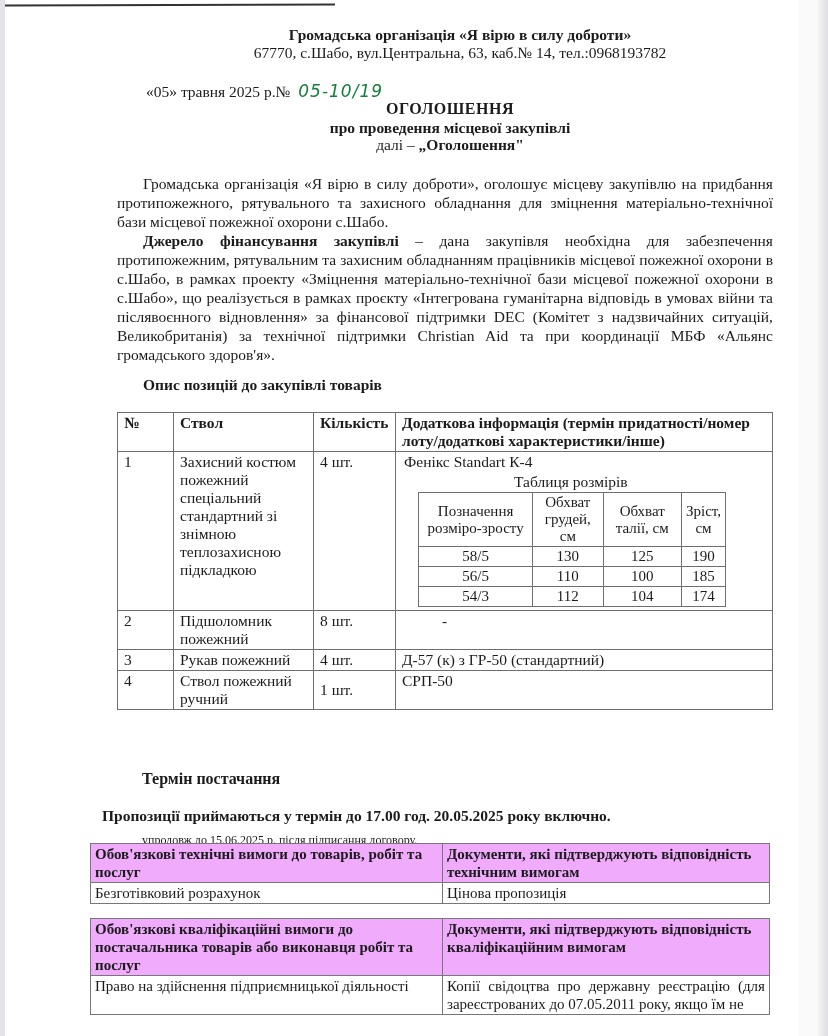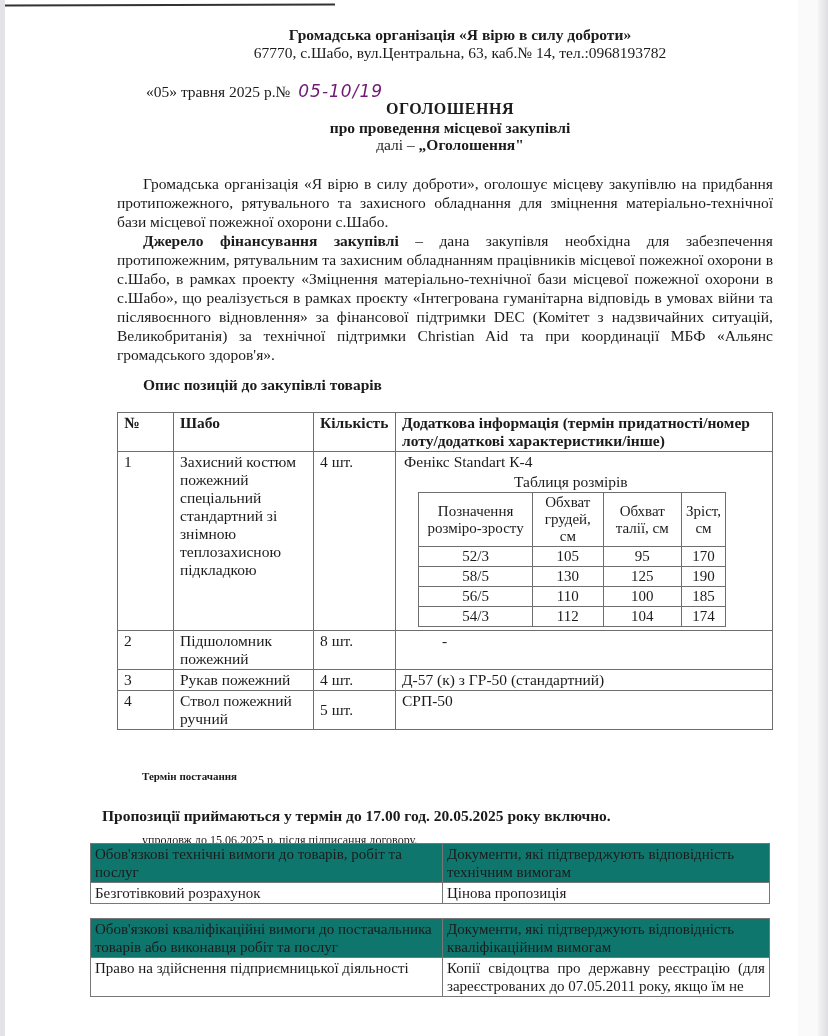--- a/index.html
+++ b/index.html
@@ -14,47 +14,47 @@
     .edge-right { position: absolute; right: 0; top: 0; width: 10px; height: 1036px; background: linear-gradient(to right, #f4f4f6, #dedee3); }
     .edge-right2 { position: absolute; right: 10px; top: 0; width: 20px; height: 1036px; background: #fafafb; }
 
     .page { position: absolute; left: 0; top: 0; width: 828px; }
     .abs { position: absolute; }
 
     .org-name { left: 0; width: 920px; top: 26px; font-size: 15.5px; font-weight: bold; text-align: center; }
     .org-addr { left: 0; width: 920px; top: 44px; font-size: 15.5px; text-align: center; }
 
     .date-line { left: 146px; top: 81px; font-size: 15.5px; }
-    .handwritten { color: #701a75; font-style: italic; font-family: "DejaVu Sans", sans-serif; font-size: 17px; letter-spacing: 1px; margin-left: 4px; }
+    .handwritten { color: #15803d; font-style: italic; font-family: "DejaVu Sans", sans-serif; font-size: 17px; letter-spacing: 1px; margin-left: 4px; }
 
     .title { left: 0; width: 900px; top: 100px; font-size: 16px; font-weight: bold; text-align: center; letter-spacing: 0.5px; }
     .subtitle { left: 0; width: 900px; top: 119px; font-size: 15.5px; font-weight: bold; text-align: center; }
     .subtitle2 { left: 0; width: 900px; top: 136px; font-size: 15.5px; text-align: center; }
 
     .para { left: 117px; width: 656px; font-size: 15.5px; line-height: 19px; text-align: justify; }
     .para .indent { display: inline-block; width: 26px; }
 
     .section-h { left: 143px; top: 376px; font-size: 15.5px; font-weight: bold; text-align: center; }
 
     table { border-collapse: collapse; }
     .main-table { position: absolute; left: 117px; top: 412px; width: 656px; font-size: 15.5px; }
     .main-table td, .main-table th { border: 1px solid #6e6e6e; vertical-align: top; padding: 1px 6px; line-height: 18px; text-align: left; }
     .main-table th { font-weight: bold; }
 
     .size-table { margin-left: 14px; width: 308px; font-size: 15px; margin-bottom: 2px; }
     .size-table td, .size-table th { border: 1px solid #6e6e6e; text-align: center; vertical-align: middle; padding: 1px 4px; font-weight: normal; line-height: 17px; }
     .size-caption { padding-left: 110px; font-size: 15.5px; margin-top: 2px; margin-bottom: 1px; }
 
-    .delivery-h { left: 142px; top: 770px; font-size: 11px; font-weight: bold; }
+    .delivery-h { left: 142px; top: 770px; font-size: 16px; font-weight: bold; }
     .delivery-t { left: 142px; top: 789px; font-size: 12px; margin-top: 44px; }
     .deadline { left: 102px; top: 807px; font-size: 15.5px; font-weight: bold; }
 
     .req-table { position: absolute; left: 90px; width: 680px; font-size: 15px; }
     .req-table td, .req-table th { border: 1px solid #777; vertical-align: top; padding: 1px 4px; line-height: 18px; text-align: left; }
-    .req-table th { background: #0f766e; font-weight: normal; }
+    .req-table th { background: #f0abfc; font-weight: bold; }
     .req-table td.j { text-align: justify; }
     .col1 { width: 343px; }
   </style>
 </head>
 <body>
 
 <div class="edge-left"></div>
 <div class="edge-top"></div>
 <div class="edge-right2"></div>
 <div class="edge-right"></div>
@@ -88,44 +88,38 @@
   <table class="main-table">
     <colgroup>
       <col style="width:56px">
         <col style="width:140px">
         <col style="width:82px">
         <col>
     </colgroup>
     <tbody>
         <tr>
       <th>№</th>
-      <th>Шабо</th>
+      <th>Ствол</th>
       <th>Кількість</th>
       <th>Додаткова інформація (термін придатності/номер лоту/додаткові характеристики/інше)</th>
     </tr>
     <tr>
       <td>1</td>
       <td>Захисний костюм пожежний спеціальний стандартний зі знімною теплозахисною підкладкою</td>
       <td>4 шт.</td>
       <td style="padding-left:8px;padding-right:3px;">
         <div>Фенікс Standart К-4</div>
         <div class="size-caption">Таблиця розмірів</div>
         <table class="size-table">
           <tbody>
                 <tr>
             <th style="width:118px">Позначення розміро-зросту</th>
             <th style="width:68px">Обхват грудей, см</th>
             <th style="width:80px">Обхват талії, см</th>
             <th>Зріст, см</th>
-          </tr>
-          <tr>
-            <td>52/3</td>
-            <td>105</td>
-            <td>95</td>
-            <td>170</td>
           </tr>
           <tr>
             <td>58/5</td>
             <td>130</td>
             <td>125</td>
             <td>190</td>
           </tr>
           <tr>
             <td>56/5</td>
             <td>110</td>
@@ -150,21 +144,21 @@
     </tr>
     <tr>
       <td>3</td>
       <td style="vertical-align:bottom">Рукав пожежний</td>
       <td style="vertical-align:bottom">4 шт.</td>
       <td style="vertical-align:bottom">Д-57 (к) з ГР-50 (стандартний)</td>
     </tr>
     <tr>
       <td>4</td>
       <td>Ствол пожежний ручний</td>
-      <td style="vertical-align:middle">5 шт.</td>
+      <td style="vertical-align:middle">1 шт.</td>
       <td>СРП-50</td>
     </tr>
   </tbody>
     </table>
 
   <div class="abs delivery-h">Термін постачання</div>
   <div class="abs delivery-t">упродовж  до 15.06.2025 р. після підписання договору.</div>
   <div class="abs deadline">Пропозиції приймаються у термін до 17.00 год. 20.05.2025 року включно.</div>
 
   <table class="req-table" style="top:843px;">

